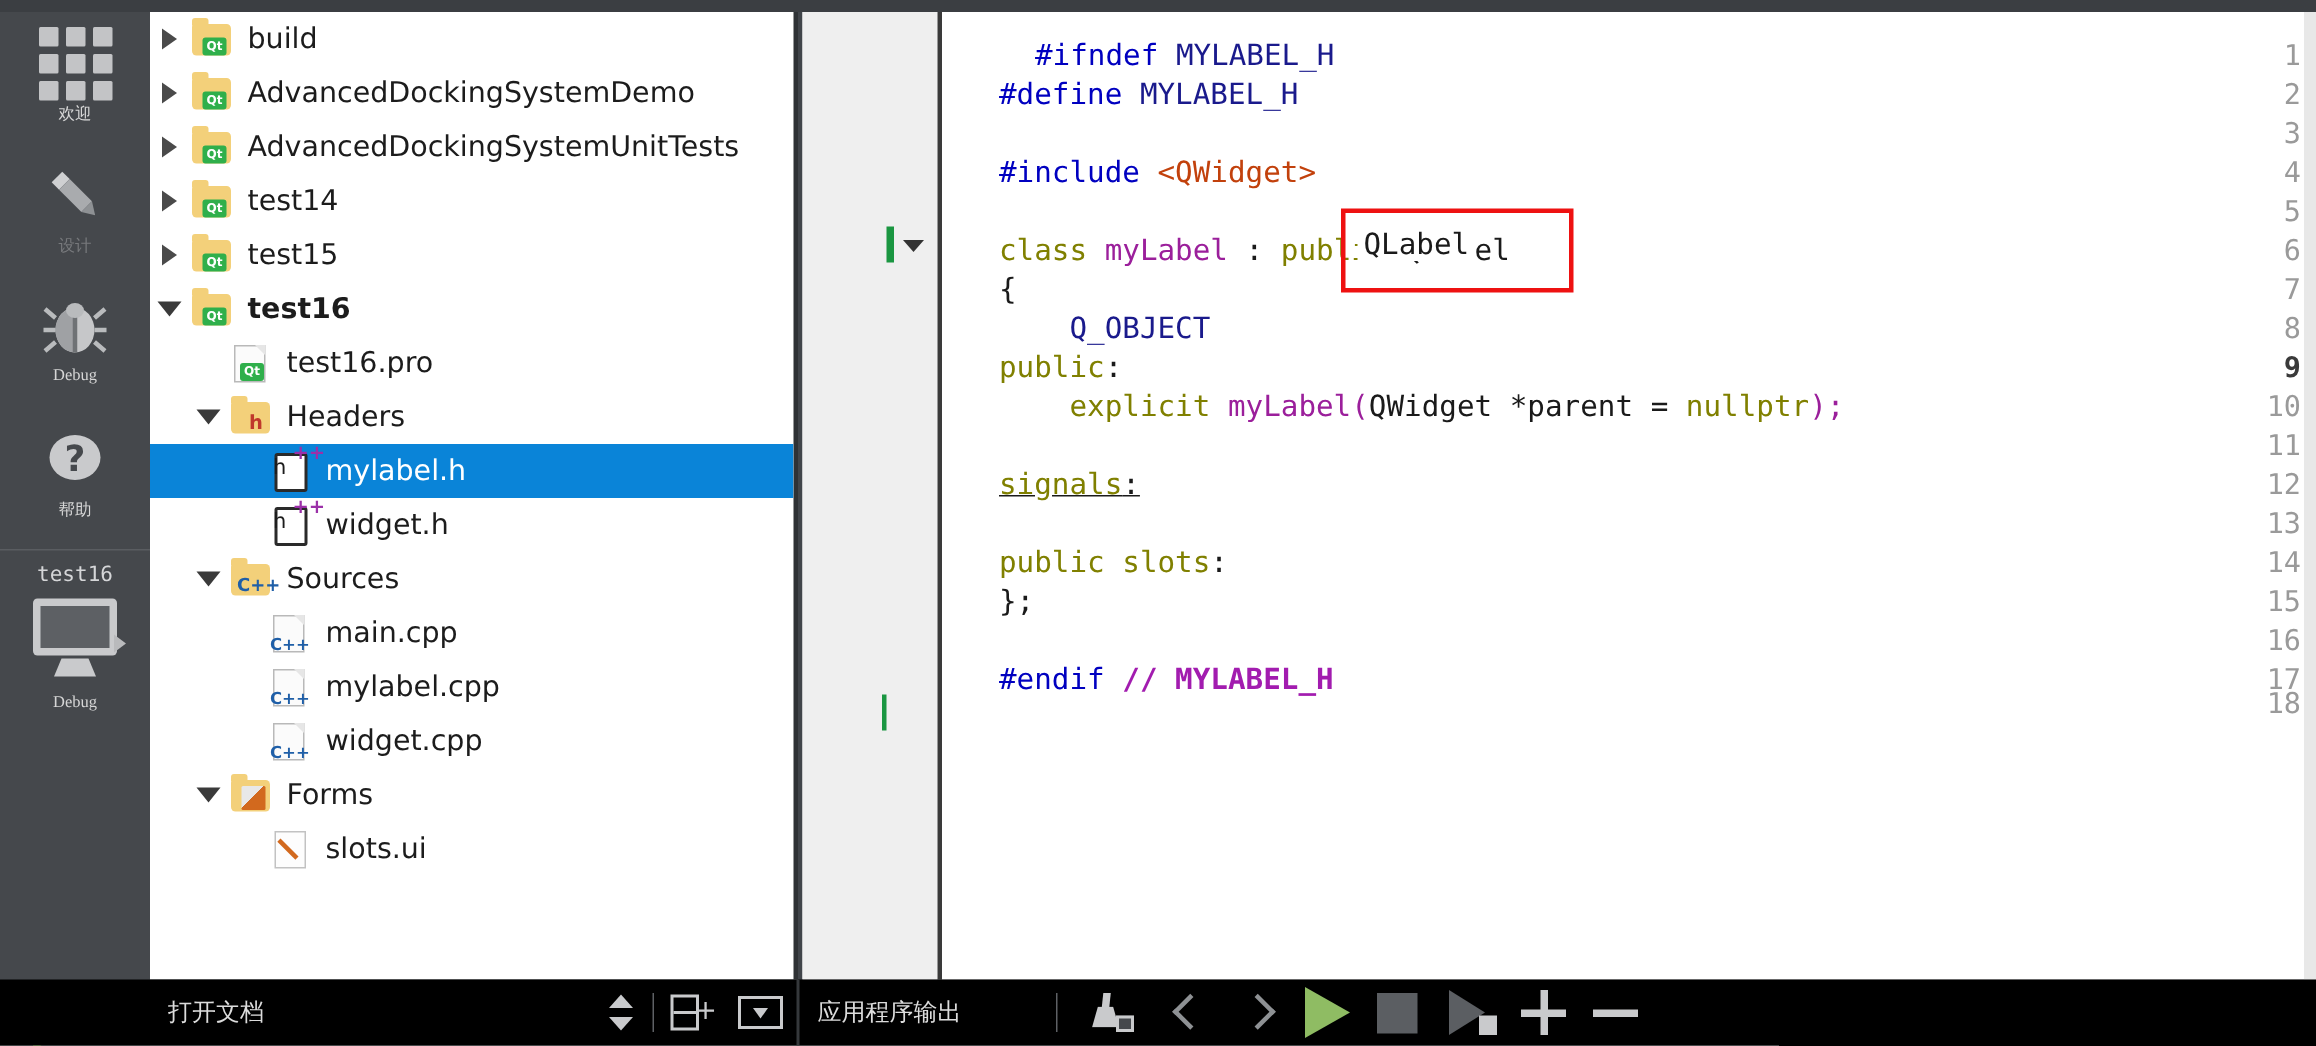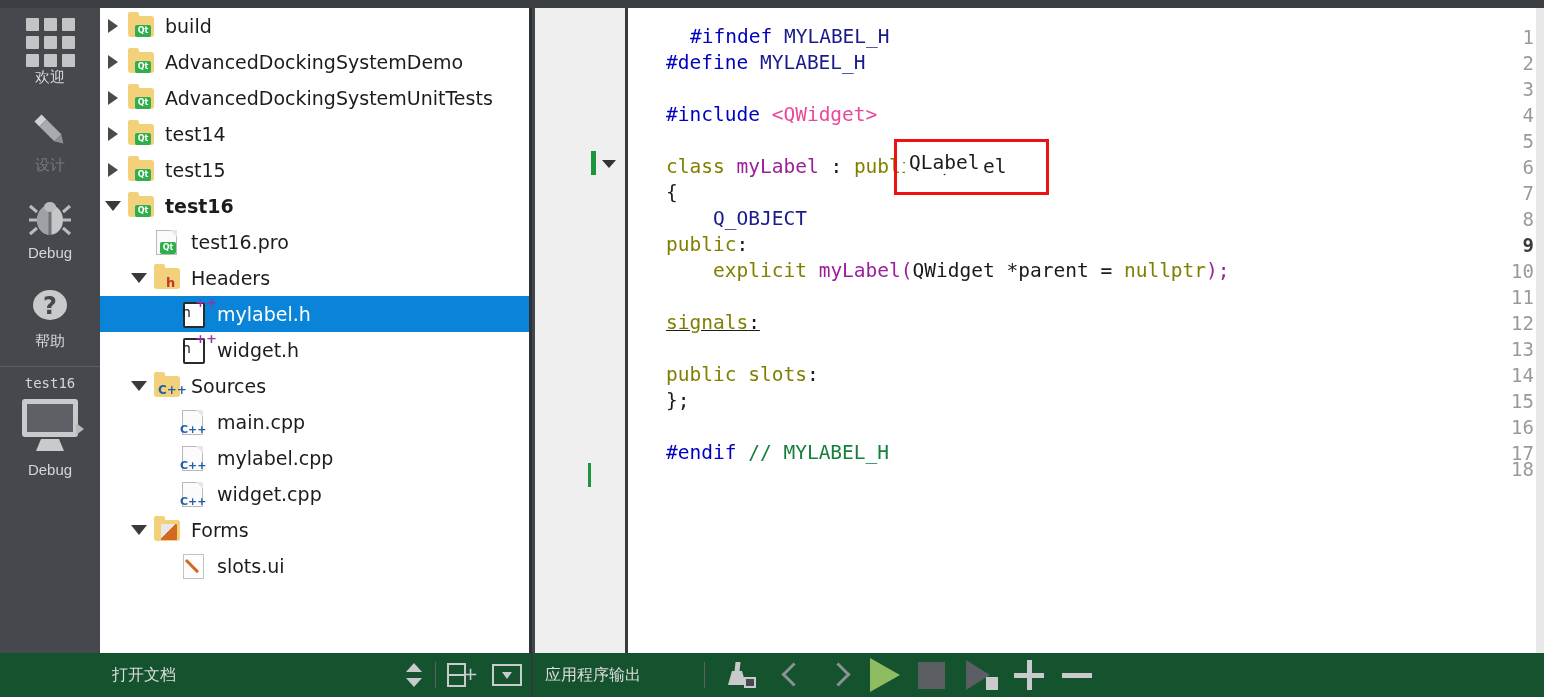--- a/index.html
+++ b/index.html
@@ -35,23 +35,23 @@
     align-items: center; justify-content: flex-start;
     padding-top: 10px;
     cursor: default;
   }
   .mode-item.selected { background: #2f3235; }
   .mode-icon {
     width: 46px; height: 48px;
     display: flex; align-items: center; justify-content: center;
   }
   .mode-label {
-    font-size: 15px; color: #d6d6d6;
+    font-size: 11px; color: #d6d6d6;
     margin-top: 2px; letter-spacing: 0px;
-    font-family: Liberation Sans, sans-serif;
+    font-family: Liberation Serif, serif;
   }
   .mode-label.dim { color: #77797c; }
 
   
   .grid-ico { display: grid; grid-template-columns: repeat(3, 13px);
     grid-template-rows: repeat(3, 13px); gap: 5px; }
   .grid-ico i { display:block; background: #c3c4c6; border-radius:1px; }
 
   
   .edit-ico { width: 36px; height: 36px; background: #9aa5e8;
@@ -185,24 +185,24 @@
     width: 70px; line-height: 26px;
   }
   .ln.cur { color:#3a3a3a; font-weight:bold; }
   .codeline {
     position:absolute; left: 38px;
     font-family: "DejaVu Sans Mono", monospace;
     font-size: 19.5px; line-height: 26px; white-space: pre;
     color: #1a1a1a;
   }
   .c-pre  { color:#0000c0; }
-  .c-str  { color:#ec4899; }
+  .c-str  { color:#c2410c; }
   .c-key  { color:#808000; }
   .c-type { color:#9b1f9b; }
-  .c-cmt  { color:#15803d; }
+  .c-cmt  { color:#a21caf;font-weight:bold; }
   .c-plain{ color:#1a1a1a; }
   .c-macro{ color:#1a1a8c; }
 
   .chg-marker {
     position:absolute; width:5px; height:24px; background:#1a9641;
   }
   .fold-tri {
     position:absolute; width:0;height:0;
     border-top:8px solid #333; border-left:7px solid transparent;
     border-right:7px solid transparent;
@@ -218,21 +218,21 @@
   .annot-text {
     position:absolute;
     font-family:"DejaVu Sans Mono", monospace;
     font-size:19.5px; color:#1a1a1a; background:#fff;
     padding: 0 4px;
   }
 
   
   .bottombar {
     position:absolute; left:0; top:653px; width:1544px; height:44px;
-    background:#14532d;
+    background:#000000;
   }
   .bb-seg {
     position:absolute; top:0; height:44px; display:flex; align-items:center;
   }
   .bb-text {
     font-family:"DejaVu Sans", sans-serif; font-size:16px; color:#dcdcdc;
   }
   .bb-sep {
     position:absolute; width:1px; height:26px; top:9px; background:#5e6165;
   }

